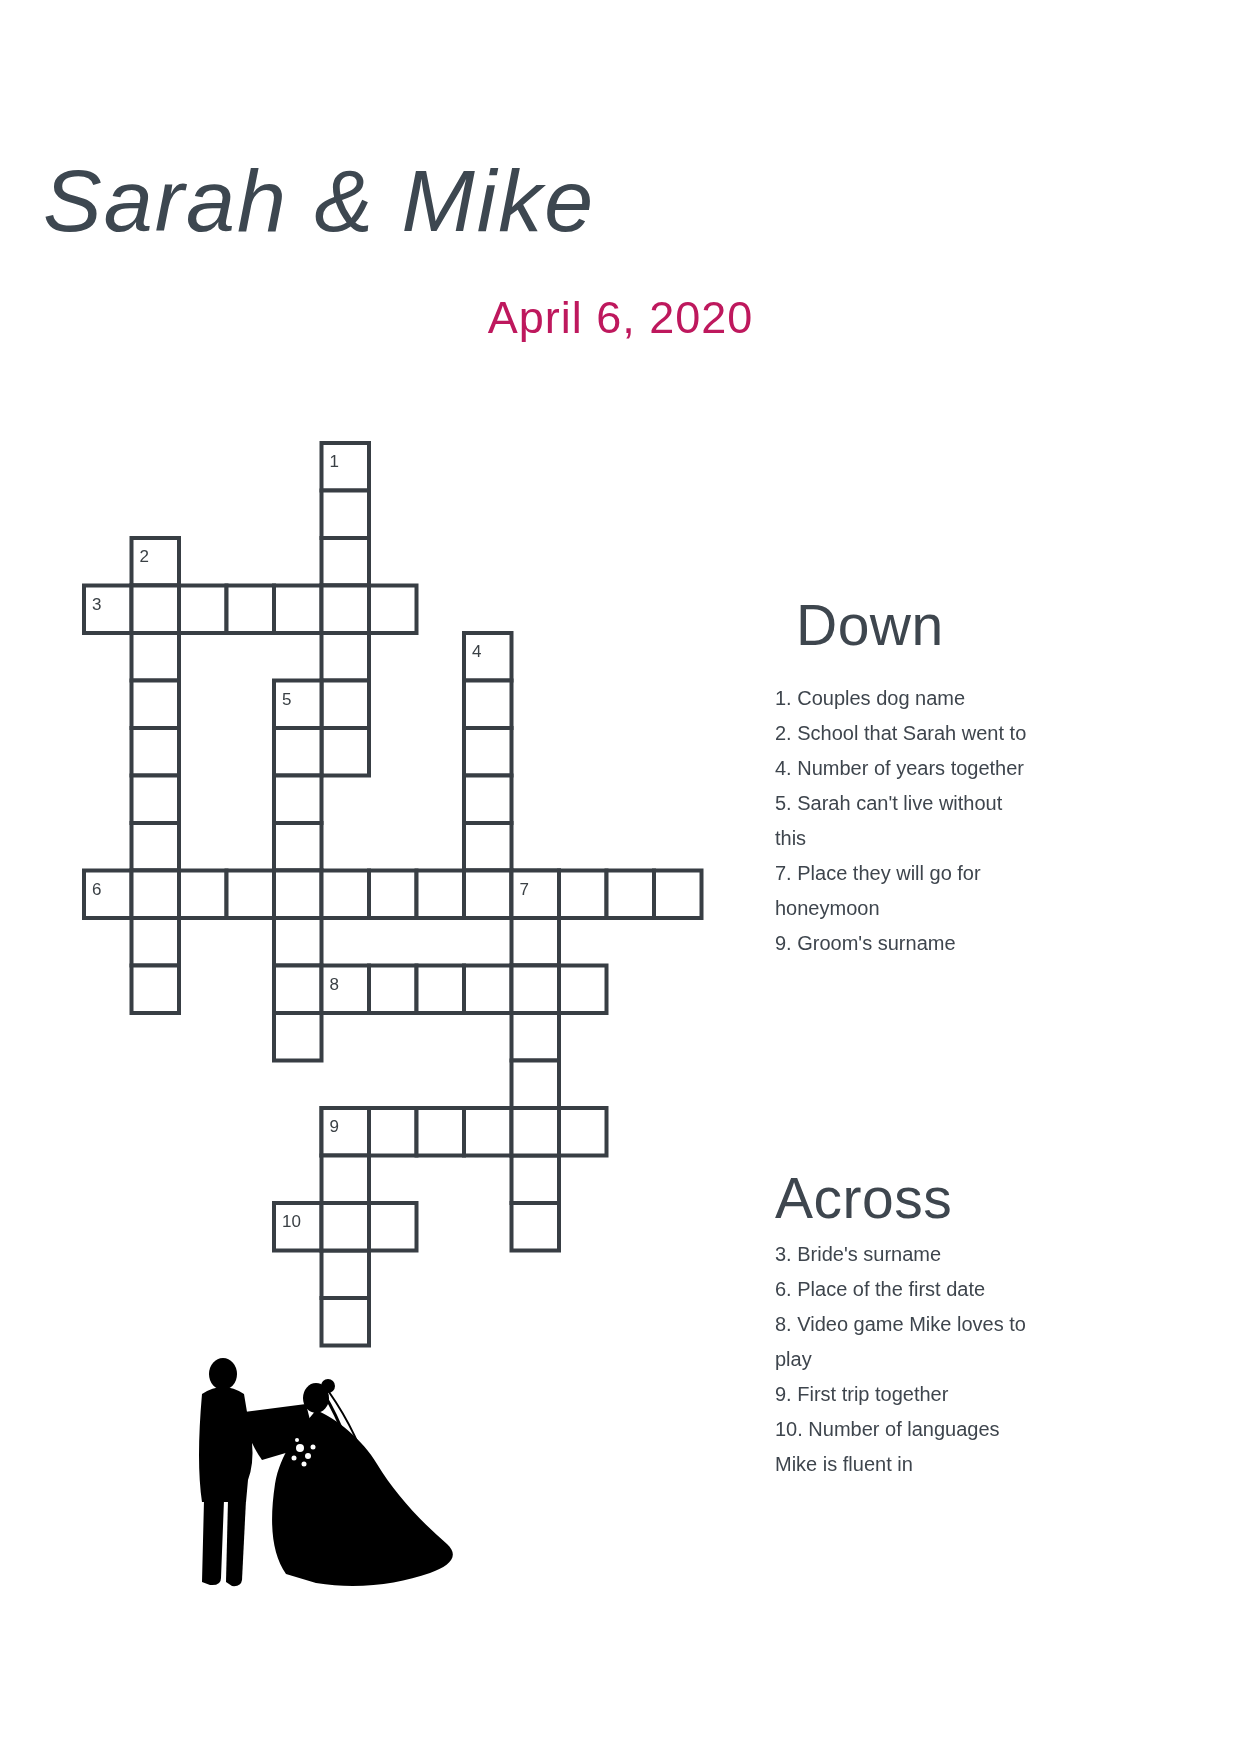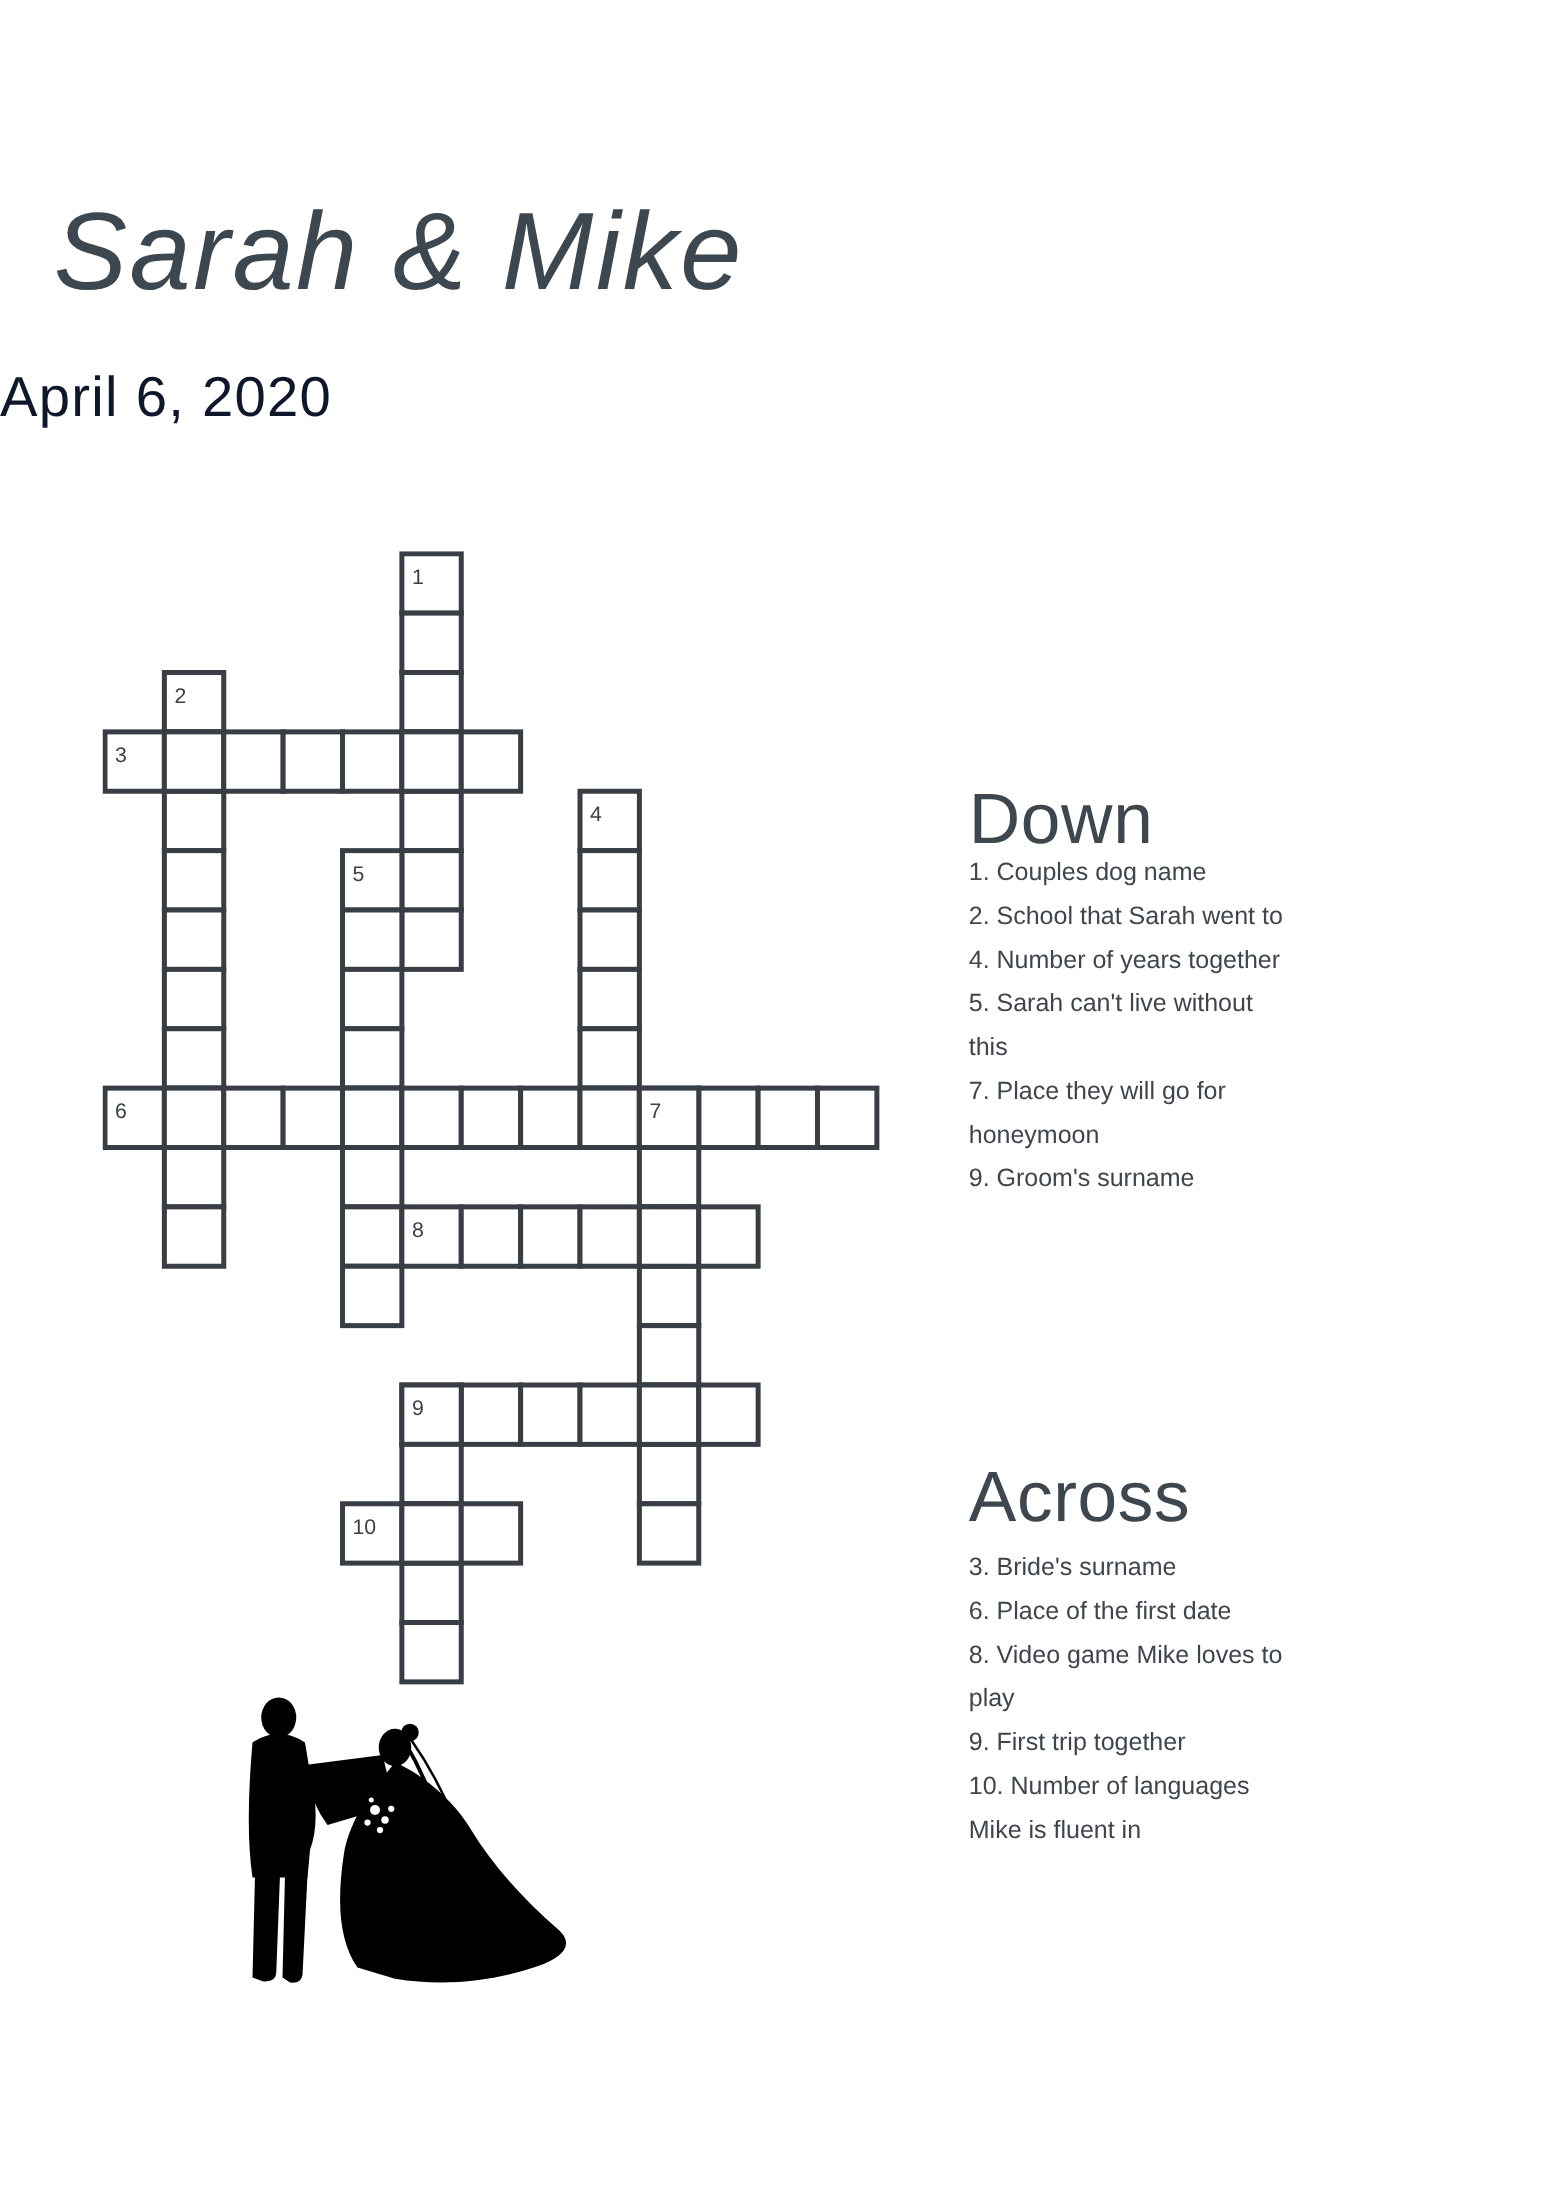--- a/index.html
+++ b/index.html
@@ -19,35 +19,35 @@
     font-style:italic;
     font-weight:500;
     font-size:88px;
     letter-spacing:2px;
     color:#3d4750;
     padding-left:43px;
   }
   .date{
     position:absolute;
     left:0;top:292px;width:1241px;
-    text-align:left;
+    text-align:center;
     font-size:45px;
     letter-spacing:1px;
-    color:#0f172a;
+    color:#be185d;
   }
   .grid-wrap{
     position:absolute;
     left:82px;top:441px;
   }
   .clue-heading{
     font-size:57px;
     color:#3e464e;
     letter-spacing:0.5px;
   }
-  .down-heading{position:absolute;left:775px;top:592px;margin-top:30px;}
+  .down-heading{position:absolute;left:796px;top:592px;}
   .across-heading{position:absolute;left:775px;top:1165px;}
   .clue-list{position:absolute;left:775px;width:440px;}
   .down-list{top:681px;}
   .across-list{top:1237px;}
   .clue-item{
     font-size:20px;
     line-height:35px;
     color:#3e454d;
     white-space:pre-line;
   }

